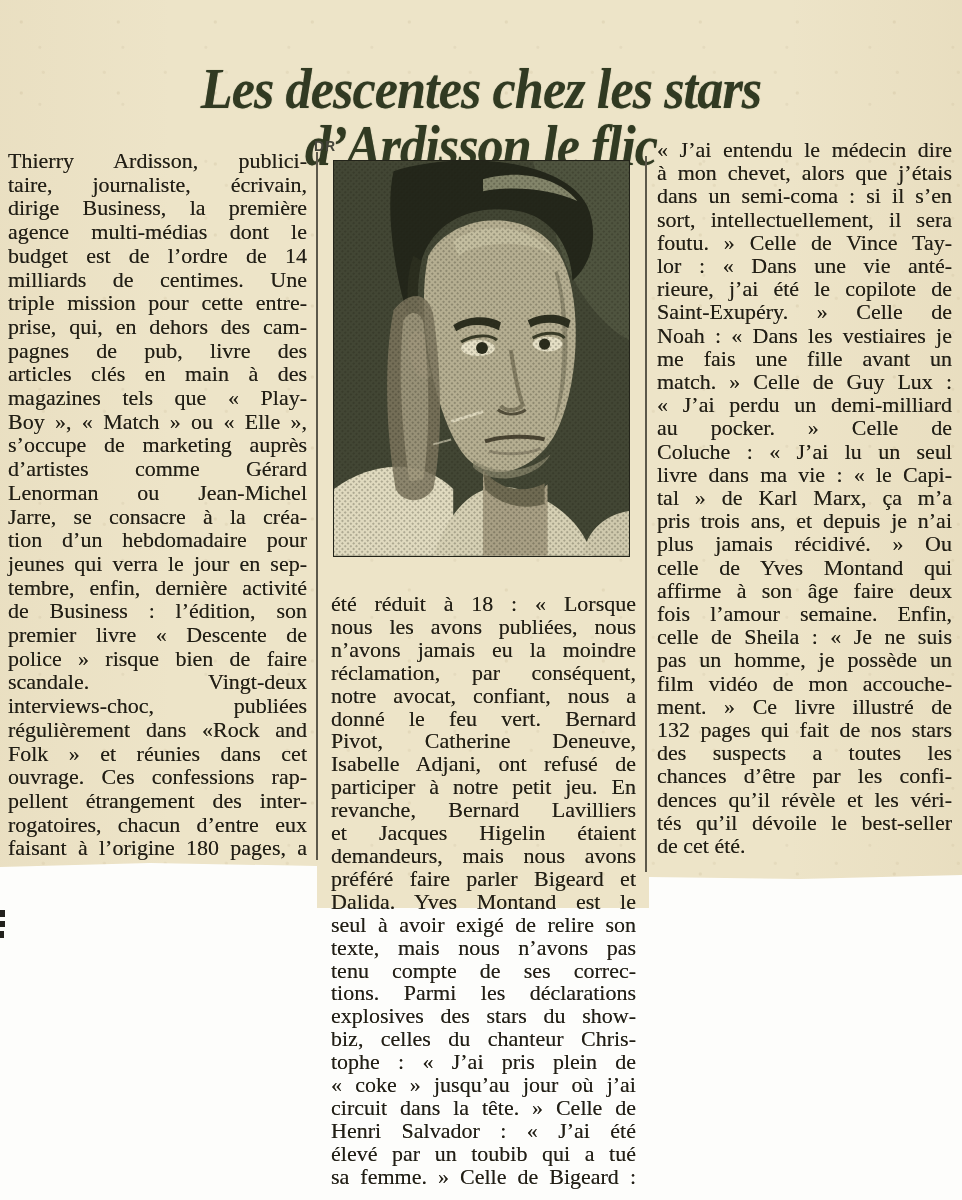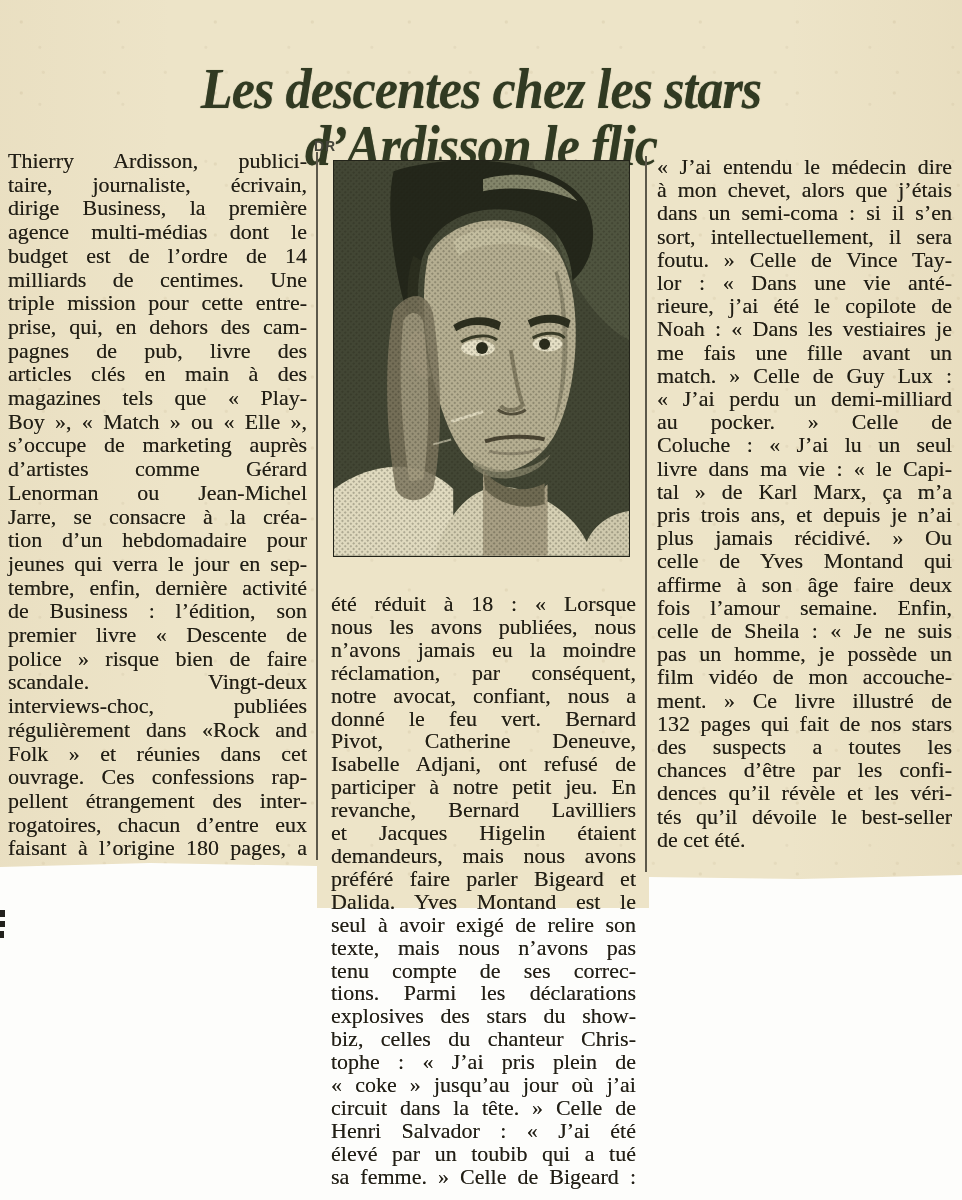--- a/index.html
+++ b/index.html
@@ -69,21 +69,21 @@
     text-shadow:0 0 .4px rgba(33,30,21,.6);
   }
   .col .line{
     text-align:justify;
     text-align-last:justify;
     white-space:nowrap;
   }
   .col .line.short{text-align-last:left;}
   .col-left  {left:8px;  top:149px; width:299px; line-height:23.7px;}
   .col-middle{left:331px; top:565px; width:305px; line-height:22.9px;margin-top:28px;}
-  .col-right {left:657px; top:155px; width:295px; line-height:23.2px;}
+  .col-right {left:657px; top:138px; width:295px; line-height:23.2px;}
 
   .edge-mark{position:absolute;left:0;width:5px;height:7px;background:#22211c;}
   .edge-mark.m1{top:910px;}
   .edge-mark.m2{top:921px;height:6px;}
   .edge-mark.m3{top:931px;width:4px;}
 </style>
 </head>
 <body>
 
 <div class="page">
@@ -222,20 +222,21 @@
       <div class="line">sa femme. » Celle de Bigeard :</div>
     </div>
   <div class="col col-right">
       <div class="line">« J’ai entendu le médecin dire</div>
       <div class="line">à mon chevet, alors que j’étais</div>
       <div class="line">dans un semi-coma : si il s’en</div>
       <div class="line">sort, intellectuellement, il sera</div>
       <div class="line">foutu. » Celle de Vince Tay-</div>
       <div class="line">lor : « Dans une vie anté-</div>
       <div class="line">rieure, j’ai été le copilote de</div>
+      <div class="line">Saint-Exupéry. » Celle de</div>
       <div class="line">Noah : « Dans les vestiaires je</div>
       <div class="line">me fais une fille avant un</div>
       <div class="line">match. » Celle de Guy Lux :</div>
       <div class="line">« J’ai perdu un demi-milliard</div>
       <div class="line">au pocker. » Celle de</div>
       <div class="line">Coluche : « J’ai lu un seul</div>
       <div class="line">livre dans ma vie : « le Capi-</div>
       <div class="line">tal » de Karl Marx, ça m’a</div>
       <div class="line">pris trois ans, et depuis je n’ai</div>
       <div class="line">plus jamais récidivé. » Ou</div>

